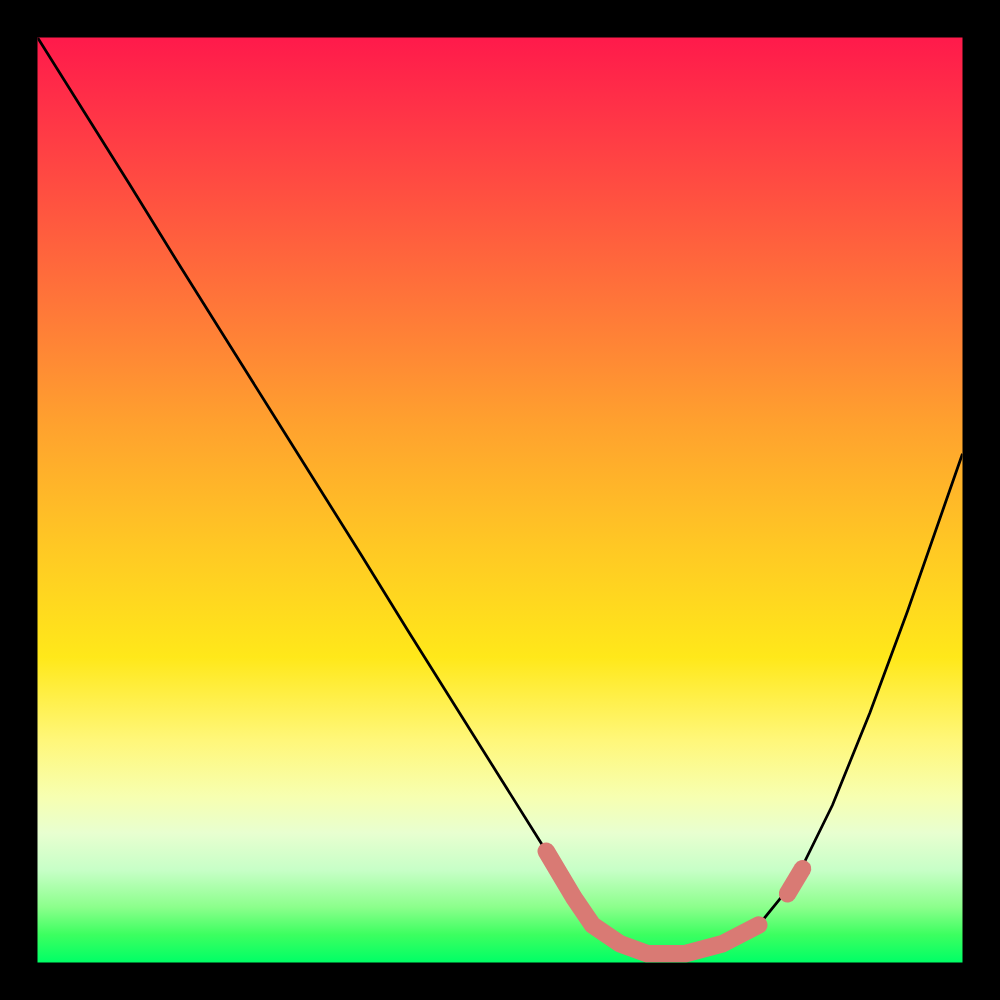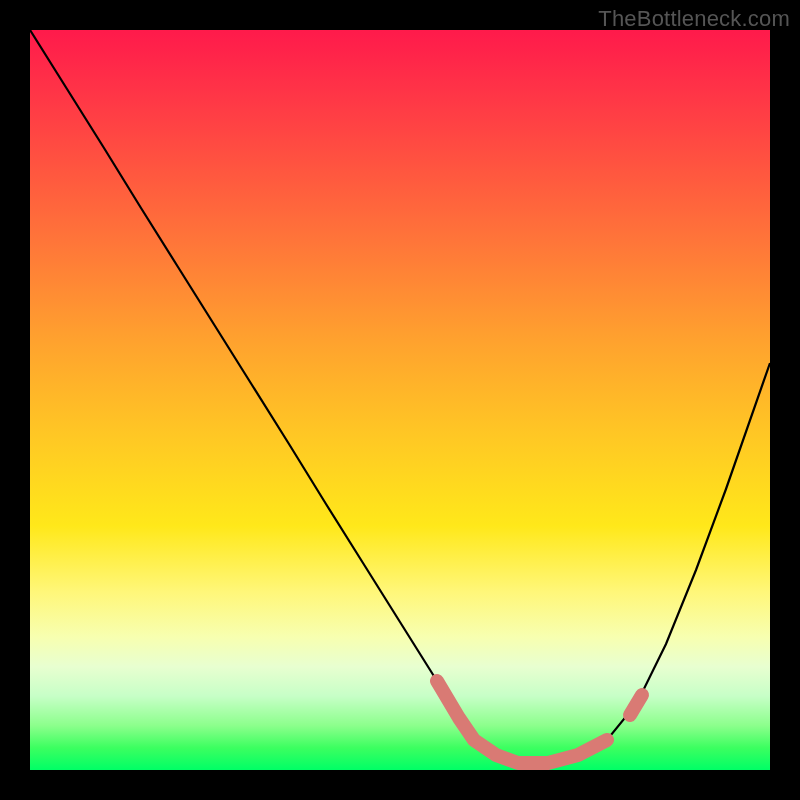--- a/index.html
+++ b/index.html
@@ -98,14 +98,13 @@
                L 444 710
                L 466 725
                L 488 733
                L 518 733
                L 548 725
                L 577 710" fill="none" stroke="#d97a74" stroke-width="14" stroke-linecap="round" stroke-linejoin="round"></path>
 
       <path d="M 600 685 L 612 665" fill="none" stroke="#d97a74" stroke-width="14" stroke-linecap="round"></path>
     </svg>
   </div>
-  <div class="watermark">TheBottleneck.com</div>
 </div>
 
 </body></html>

